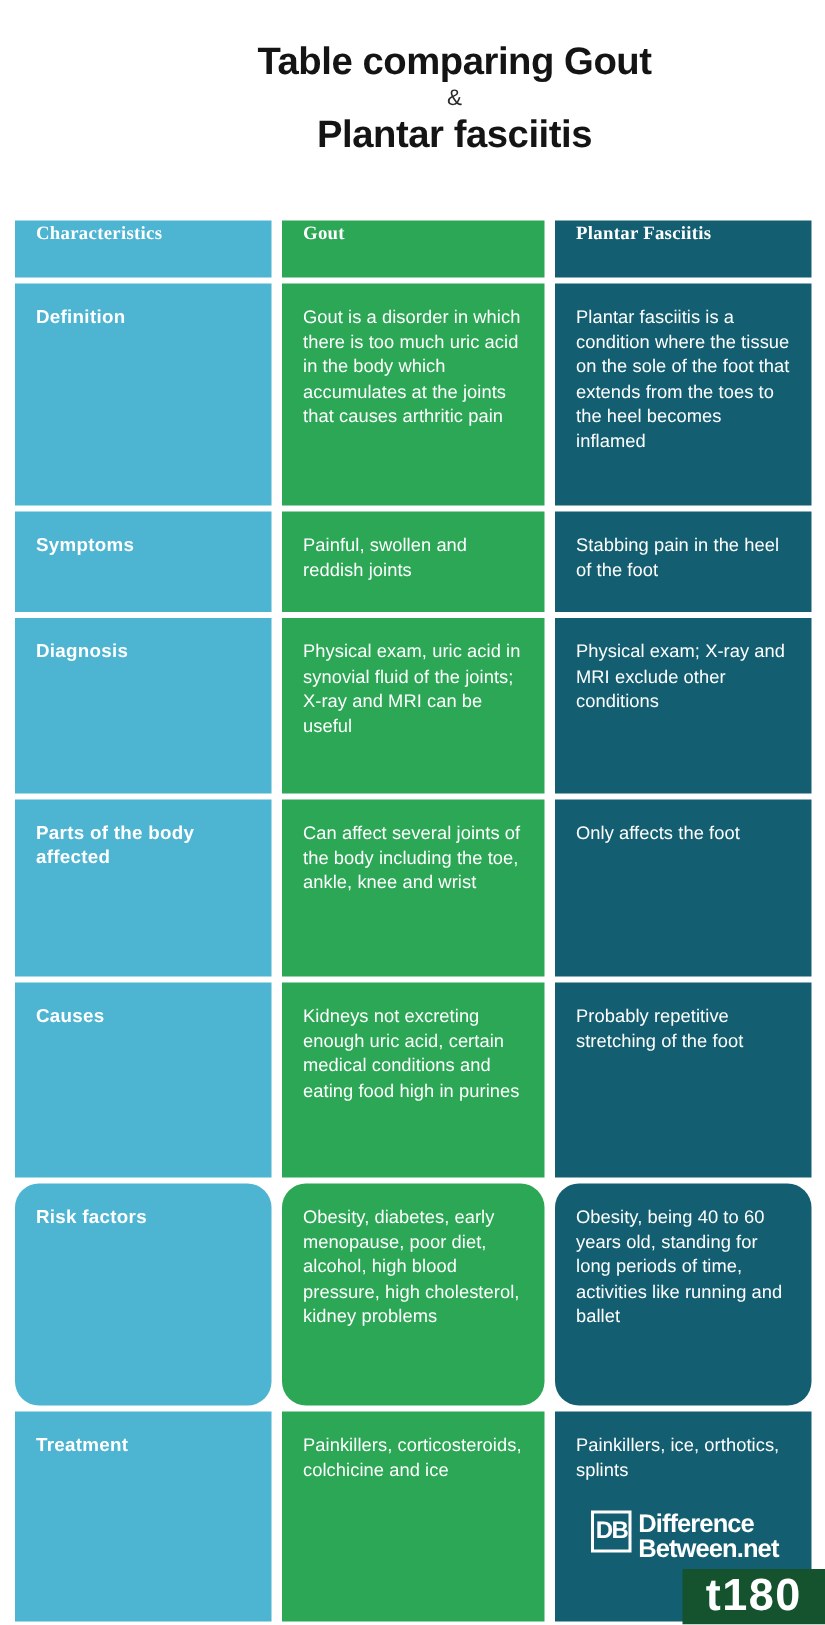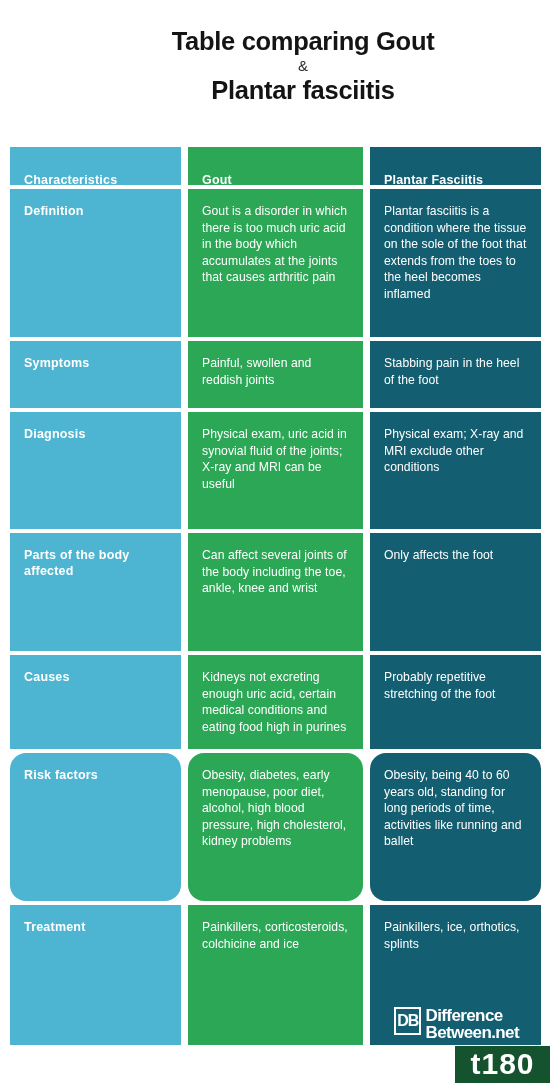--- a/index.html
+++ b/index.html
@@ -56,23 +56,24 @@
     box-sizing: border-box;
     color: #ffffff;
     padding: 14px 14px 12px 14px;
     overflow: hidden;
   }
   .col-0 { width: 171px; flex: 0 0 171px; background: #4db4d1; }
   .col-1 { width: 175px; flex: 0 0 175px; background: #2ba755; }
   .col-2 { width: 171px; flex: 0 0 171px; background: #135f71; }
 
   .header-row .cell {
-    padding-top: 25px;
+    padding-top: 0;
     padding-bottom: 13px;
     height: 38px;
+    font-family: Liberation Serif, serif;
   }
   .header-text {
     font-size: 12.5px;
     font-weight: bold;
     letter-spacing: 0.2px;
     line-height: 17px;
   }
 
   .rowlabel {
     font-size: 12.5px;
@@ -85,21 +86,21 @@
     font-weight: normal;
     line-height: 16.6px;
     letter-spacing: 0.05px;
   }
 
   
   .r-definition  .cell { height: 148px; }
   .r-symptoms    .cell { height: 67px; }
   .r-diagnosis   .cell { height: 117px; }
   .r-parts       .cell { height: 118px; }
-  .r-causes      .cell { height: 94px; }
+  .r-causes      .cell { height: 130px; }
   .r-risk        .cell { height: 148px; border-radius: 16px; }
   .r-treatment   .cell { height: 140px; }
 
   
   .watermark {
     position: absolute;
     left: 394px;
     top: 1007px;
     width: 125px;
     height: 46px;

